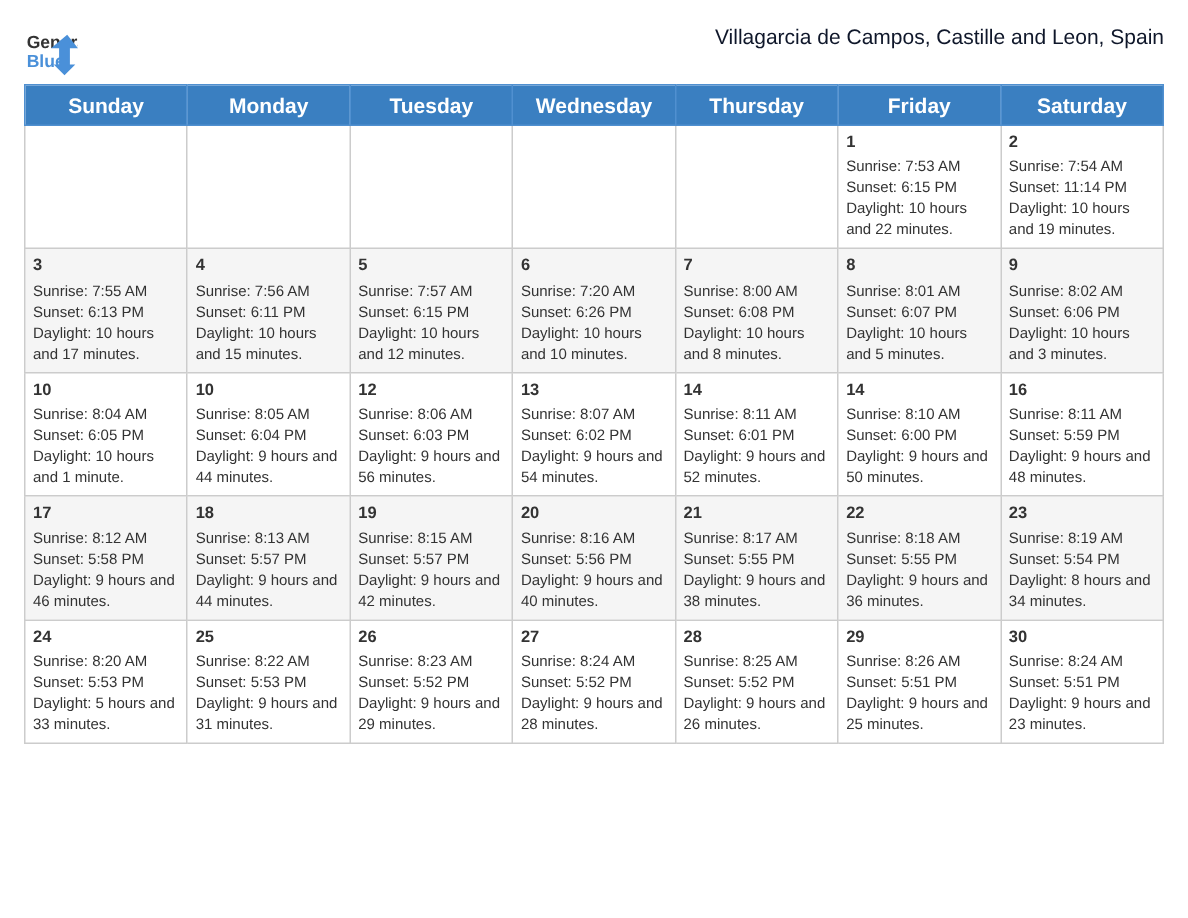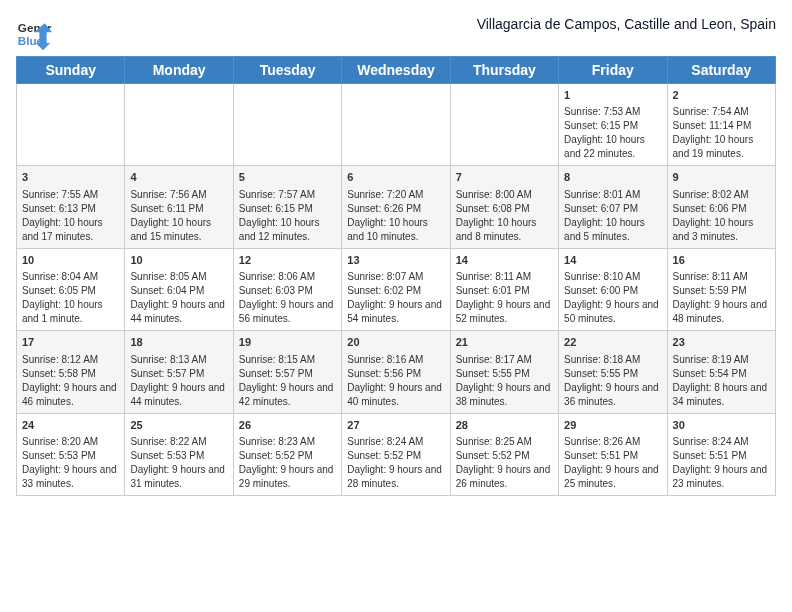--- a/index.html
+++ b/index.html
@@ -253,21 +253,21 @@
           <div>Sunrise: 8:19 AM</div>
           <div>Sunset: 5:54 PM</div>
           <div>Daylight: 8 hours and 34 minutes.</div>
         </td>
       </tr>
       <tr>
         <td>
           <span class="day-num">24</span>
           <div>Sunrise: 8:20 AM</div>
           <div>Sunset: 5:53 PM</div>
-          <div>Daylight: 9 hours and 33 minutes.</div>
+          <div>Daylight: 5 hours and 33 minutes.</div>
         </td>
         <td>
           <span class="day-num">25</span>
           <div>Sunrise: 8:22 AM</div>
           <div>Sunset: 5:53 PM</div>
           <div>Daylight: 9 hours and 31 minutes.</div>
         </td>
         <td>
           <span class="day-num">26</span>
           <div>Sunrise: 8:23 AM</div>

